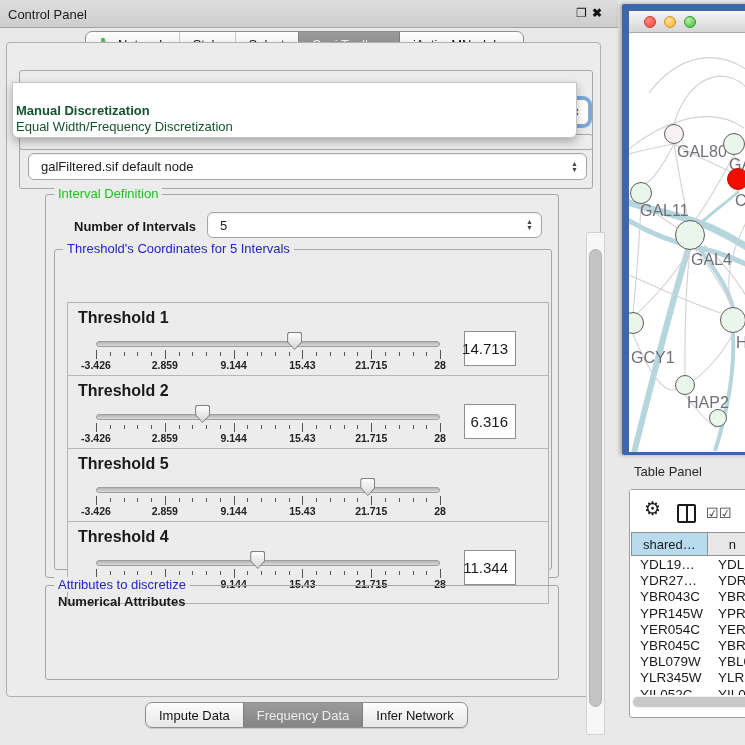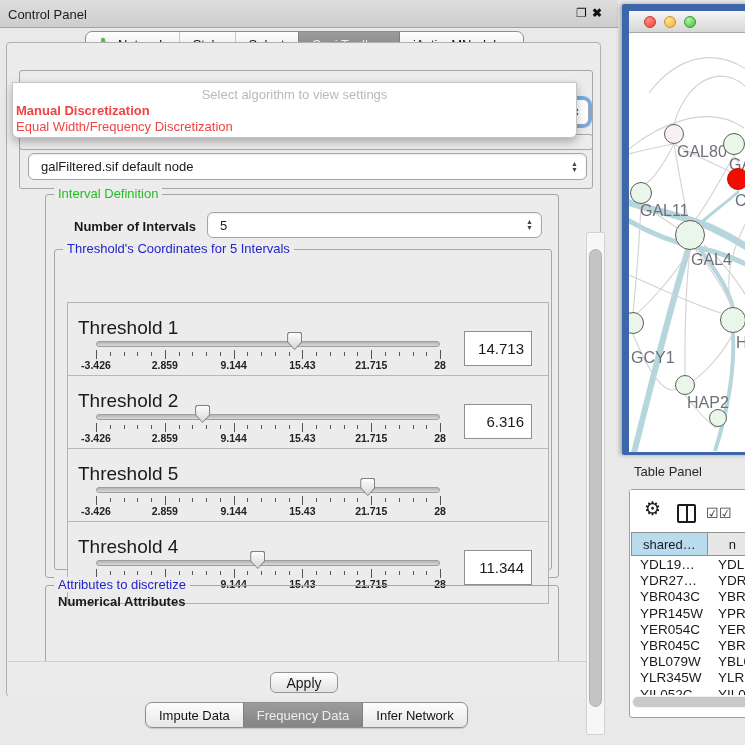--- a/index.html
+++ b/index.html
@@ -53,45 +53,45 @@
   .combo .stepper { position:absolute; right:8px; top:50%; transform:translateY(-50%);
     display:flex; flex-direction:column; line-height:6px; font-size:7px; color:#444; }
   .combo.focused { box-shadow:0 0 0 3px rgba(79,148,224,.75); }
 
   
   .popup { position:absolute; left:12px; top:82px; width:565px; height:56px;
     background:#fff; border:1px solid #c4c4c4; border-radius:0 0 6px 6px;
     box-shadow:0 4px 10px rgba(0,0,0,.28); z-index:30; }
   .popup-hint { position:absolute; top:4px; left:0; width:100%; text-align:center;
     color:#b9b9b9; font-size:13px; }
-  .popup-opt { position:absolute; left:2px; width:99%; font-size:13px; color:#ef4444; padding-left:1px; }
+  .popup-opt { position:absolute; left:2px; width:99%; font-size:13px; color:#14532d; padding-left:1px; }
   .popup-opt.b { font-weight:bold; top:20px; }
   .popup-opt.r { top:36px; }
 
   
   .th-container { position:absolute; left:60px; top:259px; width:482px; height:302px;
     background:#ececec; border:1px solid #b2b2b2; }
   .th-row { position:relative; width:480px; height:73px; border-bottom:1px solid #b8b8b8;
     background:#ececec; }
   .th-row:last-child { border-bottom:none; }
-  .th-label { position:absolute; left:10px; top:14px; font-weight:normal; font-size:19px; }
+  .th-label { position:absolute; left:10px; top:6px; font-weight:bold; font-size:16px; }
   .slider { position:absolute; left:28px; top:30px; width:344px; height:40px; }
   .track { position:absolute; left:0; top:8px; width:344px; height:6px; border-radius:3px;
     background:linear-gradient(#b4b4b4,#d9d9d9); border:1px solid #9e9e9e; }
   .ticks { position:absolute; left:0; top:17px; width:344px; height:10px; }
   .tick { position:absolute; top:0; width:1px; background:#555; }
   .tick.major { height:9px; } .tick.minor { height:4px; margin-top:2px; }
   .thumb { position:absolute; top:-1px; width:15px; height:18px;
     clip-path:polygon(8% 0,92% 0,100% 10%,100% 55%,50% 100%,0 55%,0 10%); background:#818181; }
   .thumb-in { position:absolute; left:1px; top:1px; width:13px; height:16px;
     clip-path:polygon(8% 0,92% 0,100% 10%,100% 55%,50% 100%,0 55%,0 10%);
     background:linear-gradient(#fdfdfd,#d7d7d7); }
   .tick-labels { position:absolute; left:28px; top:56px; width:344px; height:14px; }
   .tick-lab { position:absolute; transform:translateX(-50%); font-size:10.5px; font-weight:bold; color:#222; white-space:nowrap; }
-  .value-box { position:absolute; left:396px; top:28px; width:68px; height:35px;
+  .value-box { position:absolute; left:396px; top:28px; width:52px; height:35px;
     background:#fff; border:1px solid #8f8f8f; display:flex; align-items:center;
     justify-content:flex-end; padding-right:7px; font-size:15px; }
 
   
   .attr-list { position:absolute; left:24px; top:30px; width:488px; height:60px;
     background:#fff; border:1px solid #adadad; overflow:hidden; }
   .attr-item { padding:1px 0 1px 10px; font-size:13px; }
   .attr-scroll { position:absolute; right:1px; top:1px; width:13px; height:58px; background:#f1f1f1; }
   .attr-scroll .vthumb { position:absolute; left:1px; top:3px; width:10px; height:44px;
     background:#bdbdbd; border-radius:6px; }
@@ -398,31 +398,27 @@
         </div>
         <div class="value-box">11.344</div>
       </div>
     </div>
 
   <div class="groupbox" style="left:38px; top:542px; width:514px; height:95px;">
     <span class="group-title gt-blue">Attributes to discretize</span>
     <div style="position:absolute; left:12px; top:8px; font-weight:bold;">Numerical Attributes</div>
   </div>
 
-  <div class="apply-bar">
-    <div class="apply-btn">Apply</div>
-  </div>
 
   <div class="main-scroll">
     <div class="vthumb"></div>
   </div>
 </div>
 
 <div class="popup">
-  <div class="popup-hint">Select algorithm to view settings</div>
   <div class="popup-opt b">Manual Discretization</div>
   <div class="popup-opt r">Equal Width/Frequency Discretization</div>
 </div>
 
 <div class="seg-bar bottom-tabs">
   <div class="seg">
       <span>Impute Data</span>
     </div>
   <div class="seg sel">
       <span>Frequency Data</span>

